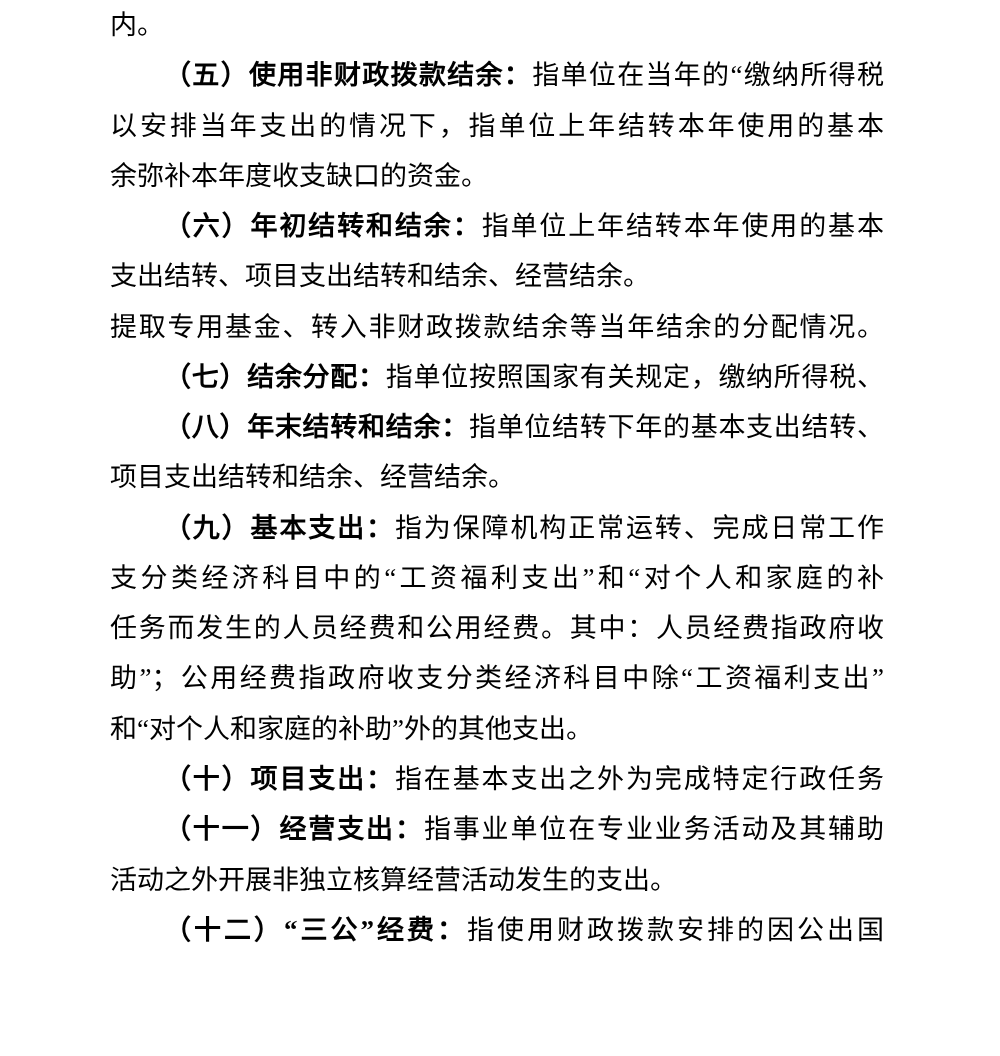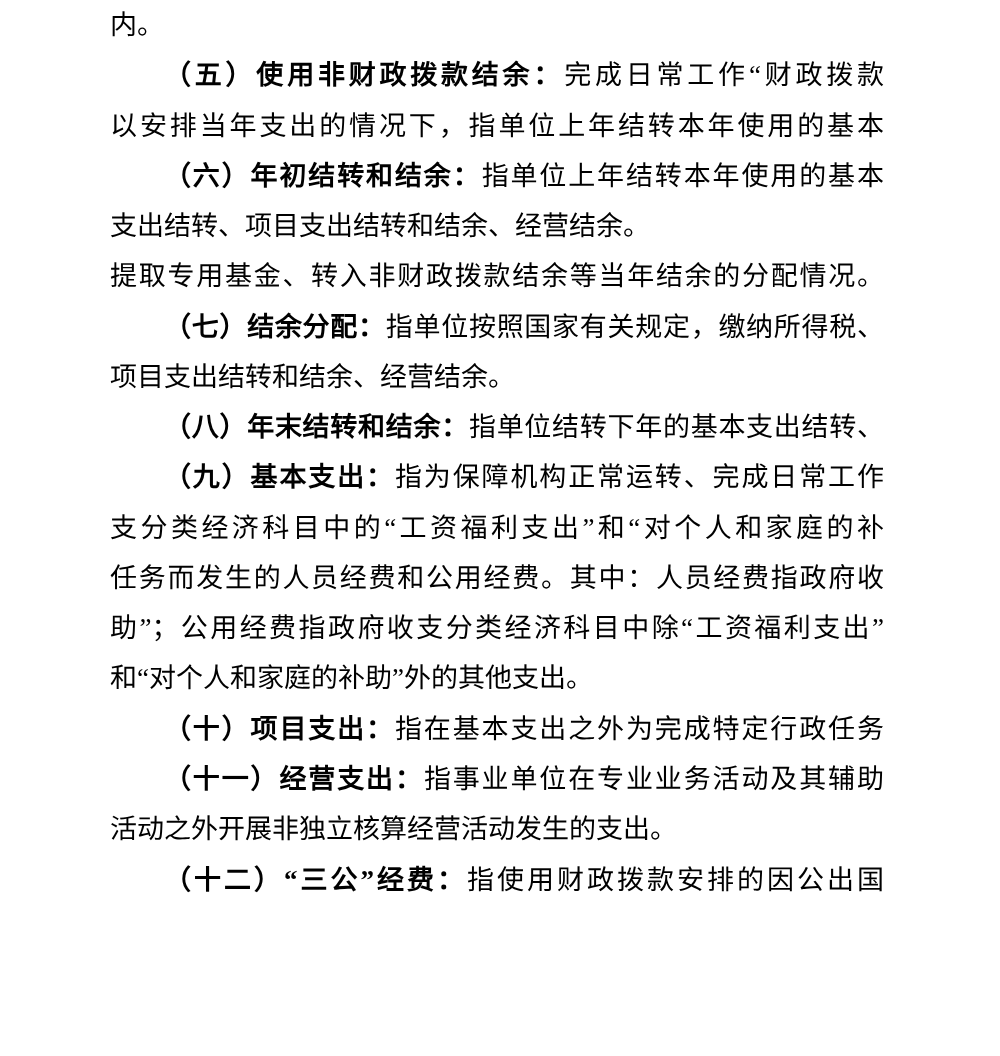--- a/index.html
+++ b/index.html
@@ -42,37 +42,38 @@
     font-weight: 700;
   }
 </style>
 </head>
 <body>
 
 <div class="page">
 
   <div class="line"><span>内。</span></div>
 
-  <div class="line indent fill"><span class="b">（五）使用非财政拨款结余：</span><span>完成日常工作“财政拨款</span></div>
+  <div class="line indent fill"><span class="b">（五）使用非财政拨款结余：</span><span>指单位在当年的“缴纳所得税</span></div>
 
 
   <div class="line fill"><span>以安排当年支出的情况下，指单位上年结转本年使用的基本</span></div>
 
+  <div class="line"><span>余弥补本年度收支缺口的资金。</span></div>
 
   <div class="line indent fill"><span class="b">（六）年初结转和结余：</span><span>指单位上年结转本年使用的基本</span></div>
 
   <div class="line"><span>支出结转、项目支出结转和结余、经营结余。</span></div>
 
   <div class="line fill"><span>提取专用基金、转入非财政拨款结余等当年结余的分配情况。</span></div>
 
   <div class="line indent fill"><span class="b">（七）结余分配：</span><span>指单位按照国家有关规定，缴纳所得税、</span></div>
 
+  <div class="line indent fill"><span class="b">（八）年末结转和结余：</span><span>指单位结转下年的基本支出结转、</span></div>
+
   <div class="line"><span>项目支出结转和结余、经营结余。</span></div>
-
-  <div class="line indent fill"><span class="b">（八）年末结转和结余：</span><span>指单位结转下年的基本支出结转、</span></div>
 
   <div class="line indent fill"><span class="b">（九）基本支出：</span><span>指为保障机构正常运转、完成日常工作</span></div>
 
   <div class="line fill"><span>支分类经济科目中的“工资福利支出”和“对个人和家庭的补</span></div>
 
   <div class="line fill"><span>任务而发生的人员经费和公用经费。其中：人员经费指政府收</span></div>
 
   <div class="line fill"><span>助”；公用经费指政府收支分类经济科目中除“工资福利支出”</span></div>
 
   <div class="line"><span>和“对个人和家庭的补助”外的其他支出。</span></div>

